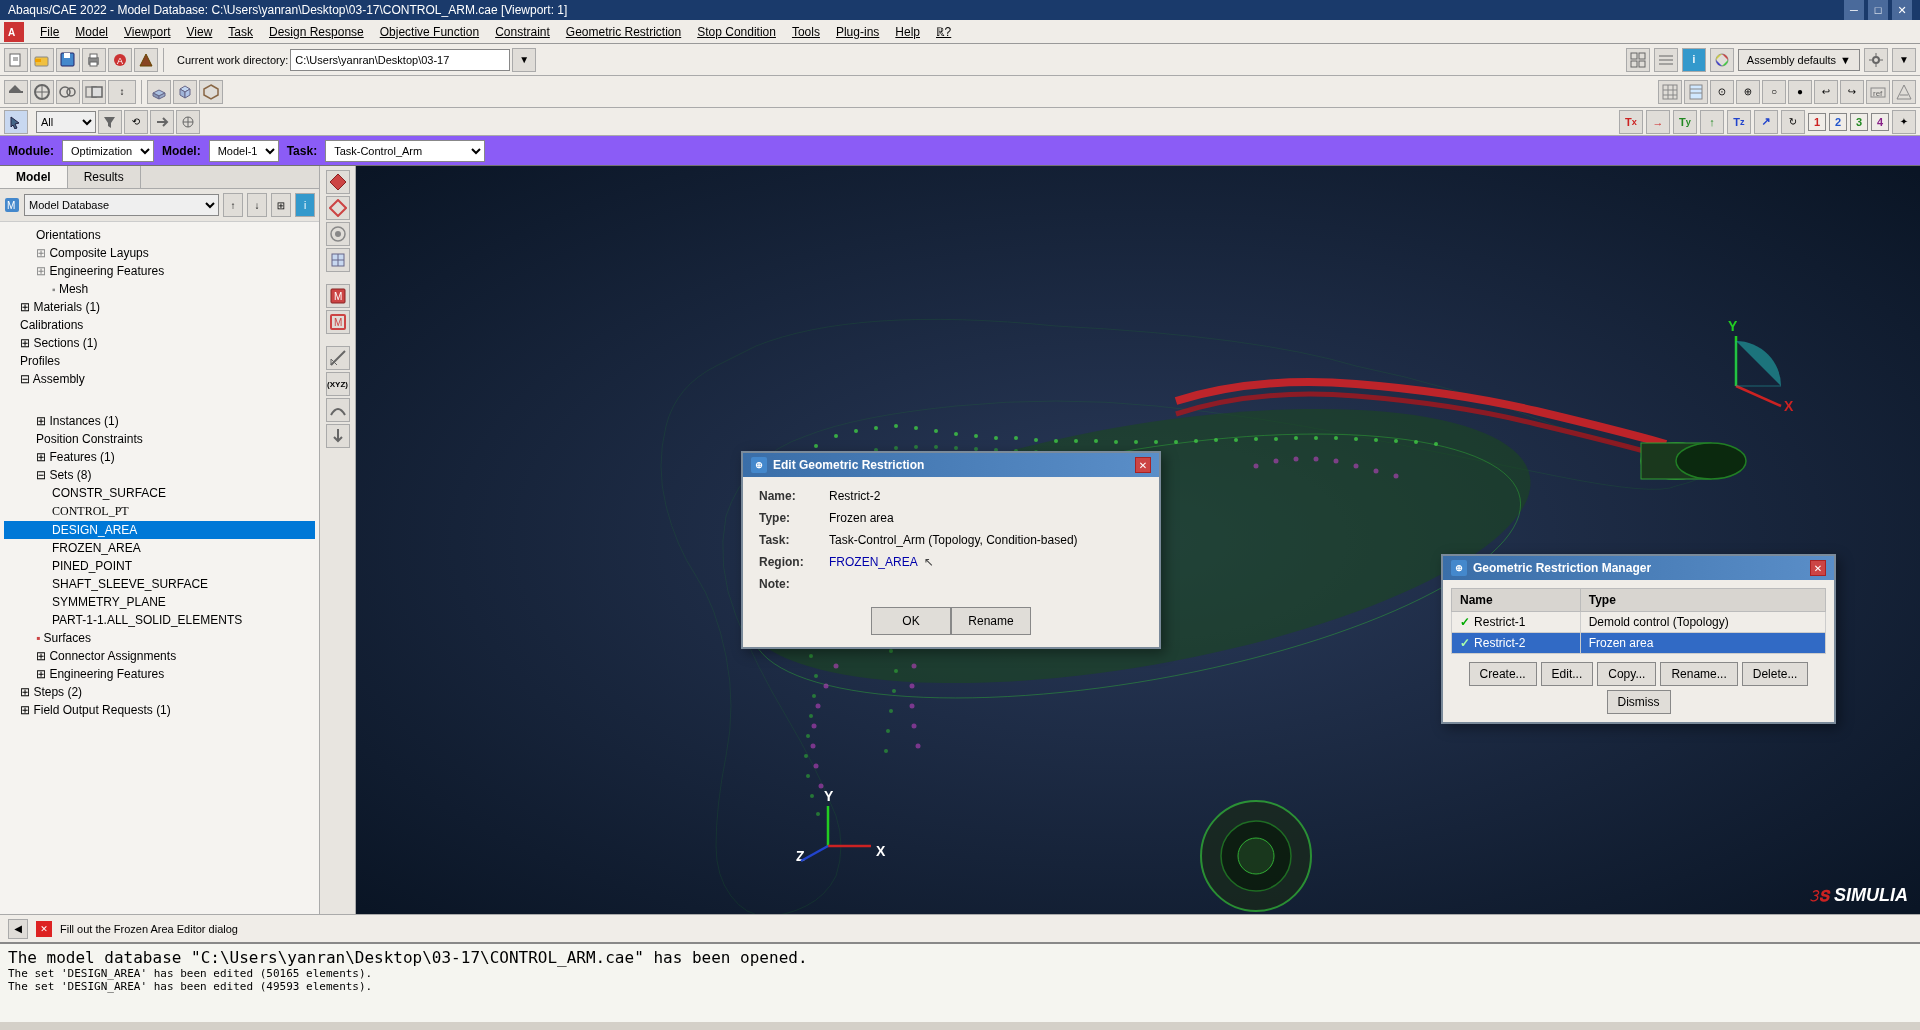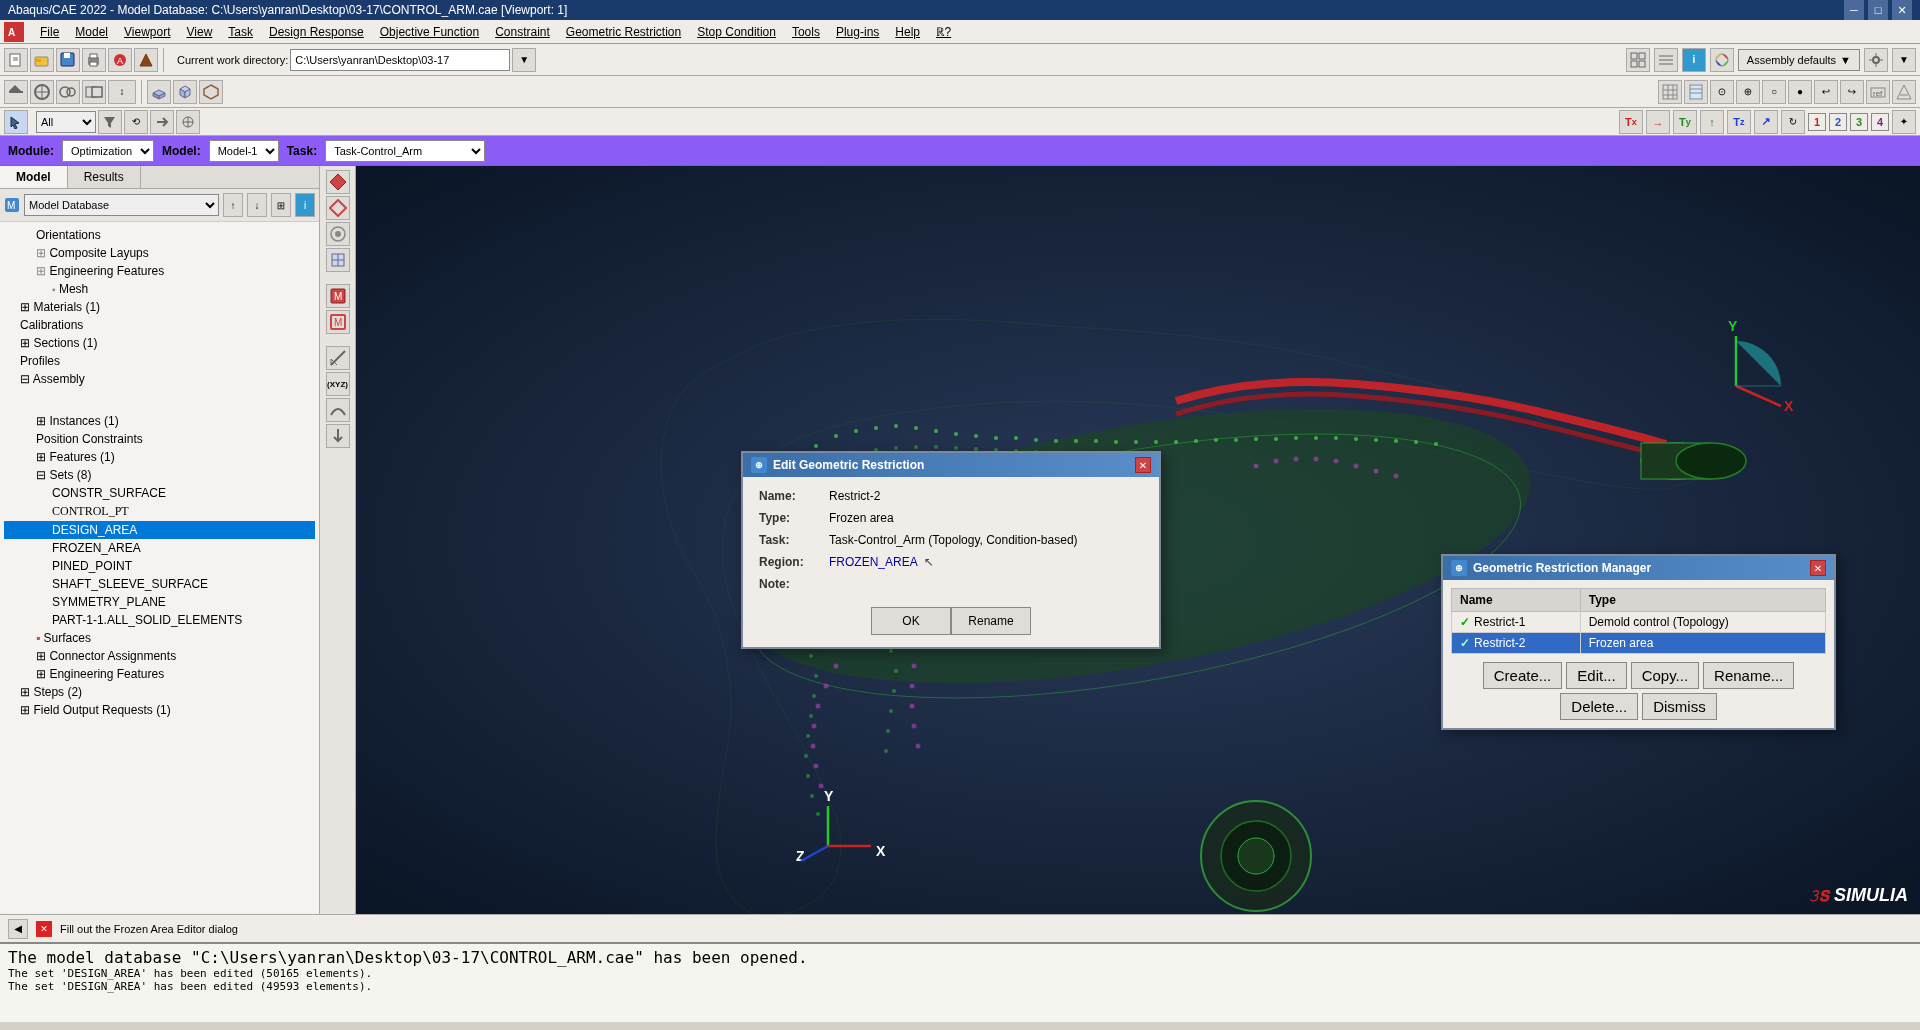--- a/index.html
+++ b/index.html
@@ -67,21 +67,21 @@
     .dialog-icon { width: 16px; height: 16px; margin-right: 6px; background: #4488cc; border-radius: 2px; display: inline-flex; align-items: center; justify-content: center; color: white; font-size: 9px; flex-shrink: 0; }
 
     
     #grm-dialog { top: 385px; left: 1080px; width: 400px; }
     .grm-table { width: 100%; border-collapse: collapse; margin-bottom: 8px; }
     .grm-table th { background: #d8d5d0; padding: 4px 8px; text-align: left; font-size: 12px; border: 1px solid #bbb; }
     .grm-table td { padding: 3px 8px; font-size: 12px; border: 1px solid #ccc; }
     .grm-table tr.selected td { background: #316ac5; color: white; }
     .grm-check { color: #00aa00; font-weight: bold; margin-right: 4px; }
     .grm-buttons { display: flex; gap: 4px; justify-content: center; flex-wrap: wrap; }
-    .grm-btn { padding: 4px 10px; border: 1px solid #888; background: #e0ddd8; cursor: pointer; font-size: 15px; }
+    .grm-btn { padding: 4px 10px; border: 1px solid #888; background: #e0ddd8; cursor: pointer; font-size: 12px; }
 
     
     #edit-dialog { top: 280px; left: 388px; width: 420px; }
 
     
     #left-toolbar { width: 36px; background: #e8e5e0; border-right: 1px solid #aaa; display: flex; flex-direction: column; align-items: center; padding: 4px 2px; gap: 2px; }
 
     
     #prompt-bar { background: #f0ede8; border-top: 1px solid #aaa; height: 28px; display: flex; align-items: center; padding: 0 8px; font-size: 11px; gap: 8px; }
     .prompt-stop { width: 16px; height: 16px; background: #dd2222; display: flex; align-items: center; justify-content: center; color: white; font-size: 9px; }

